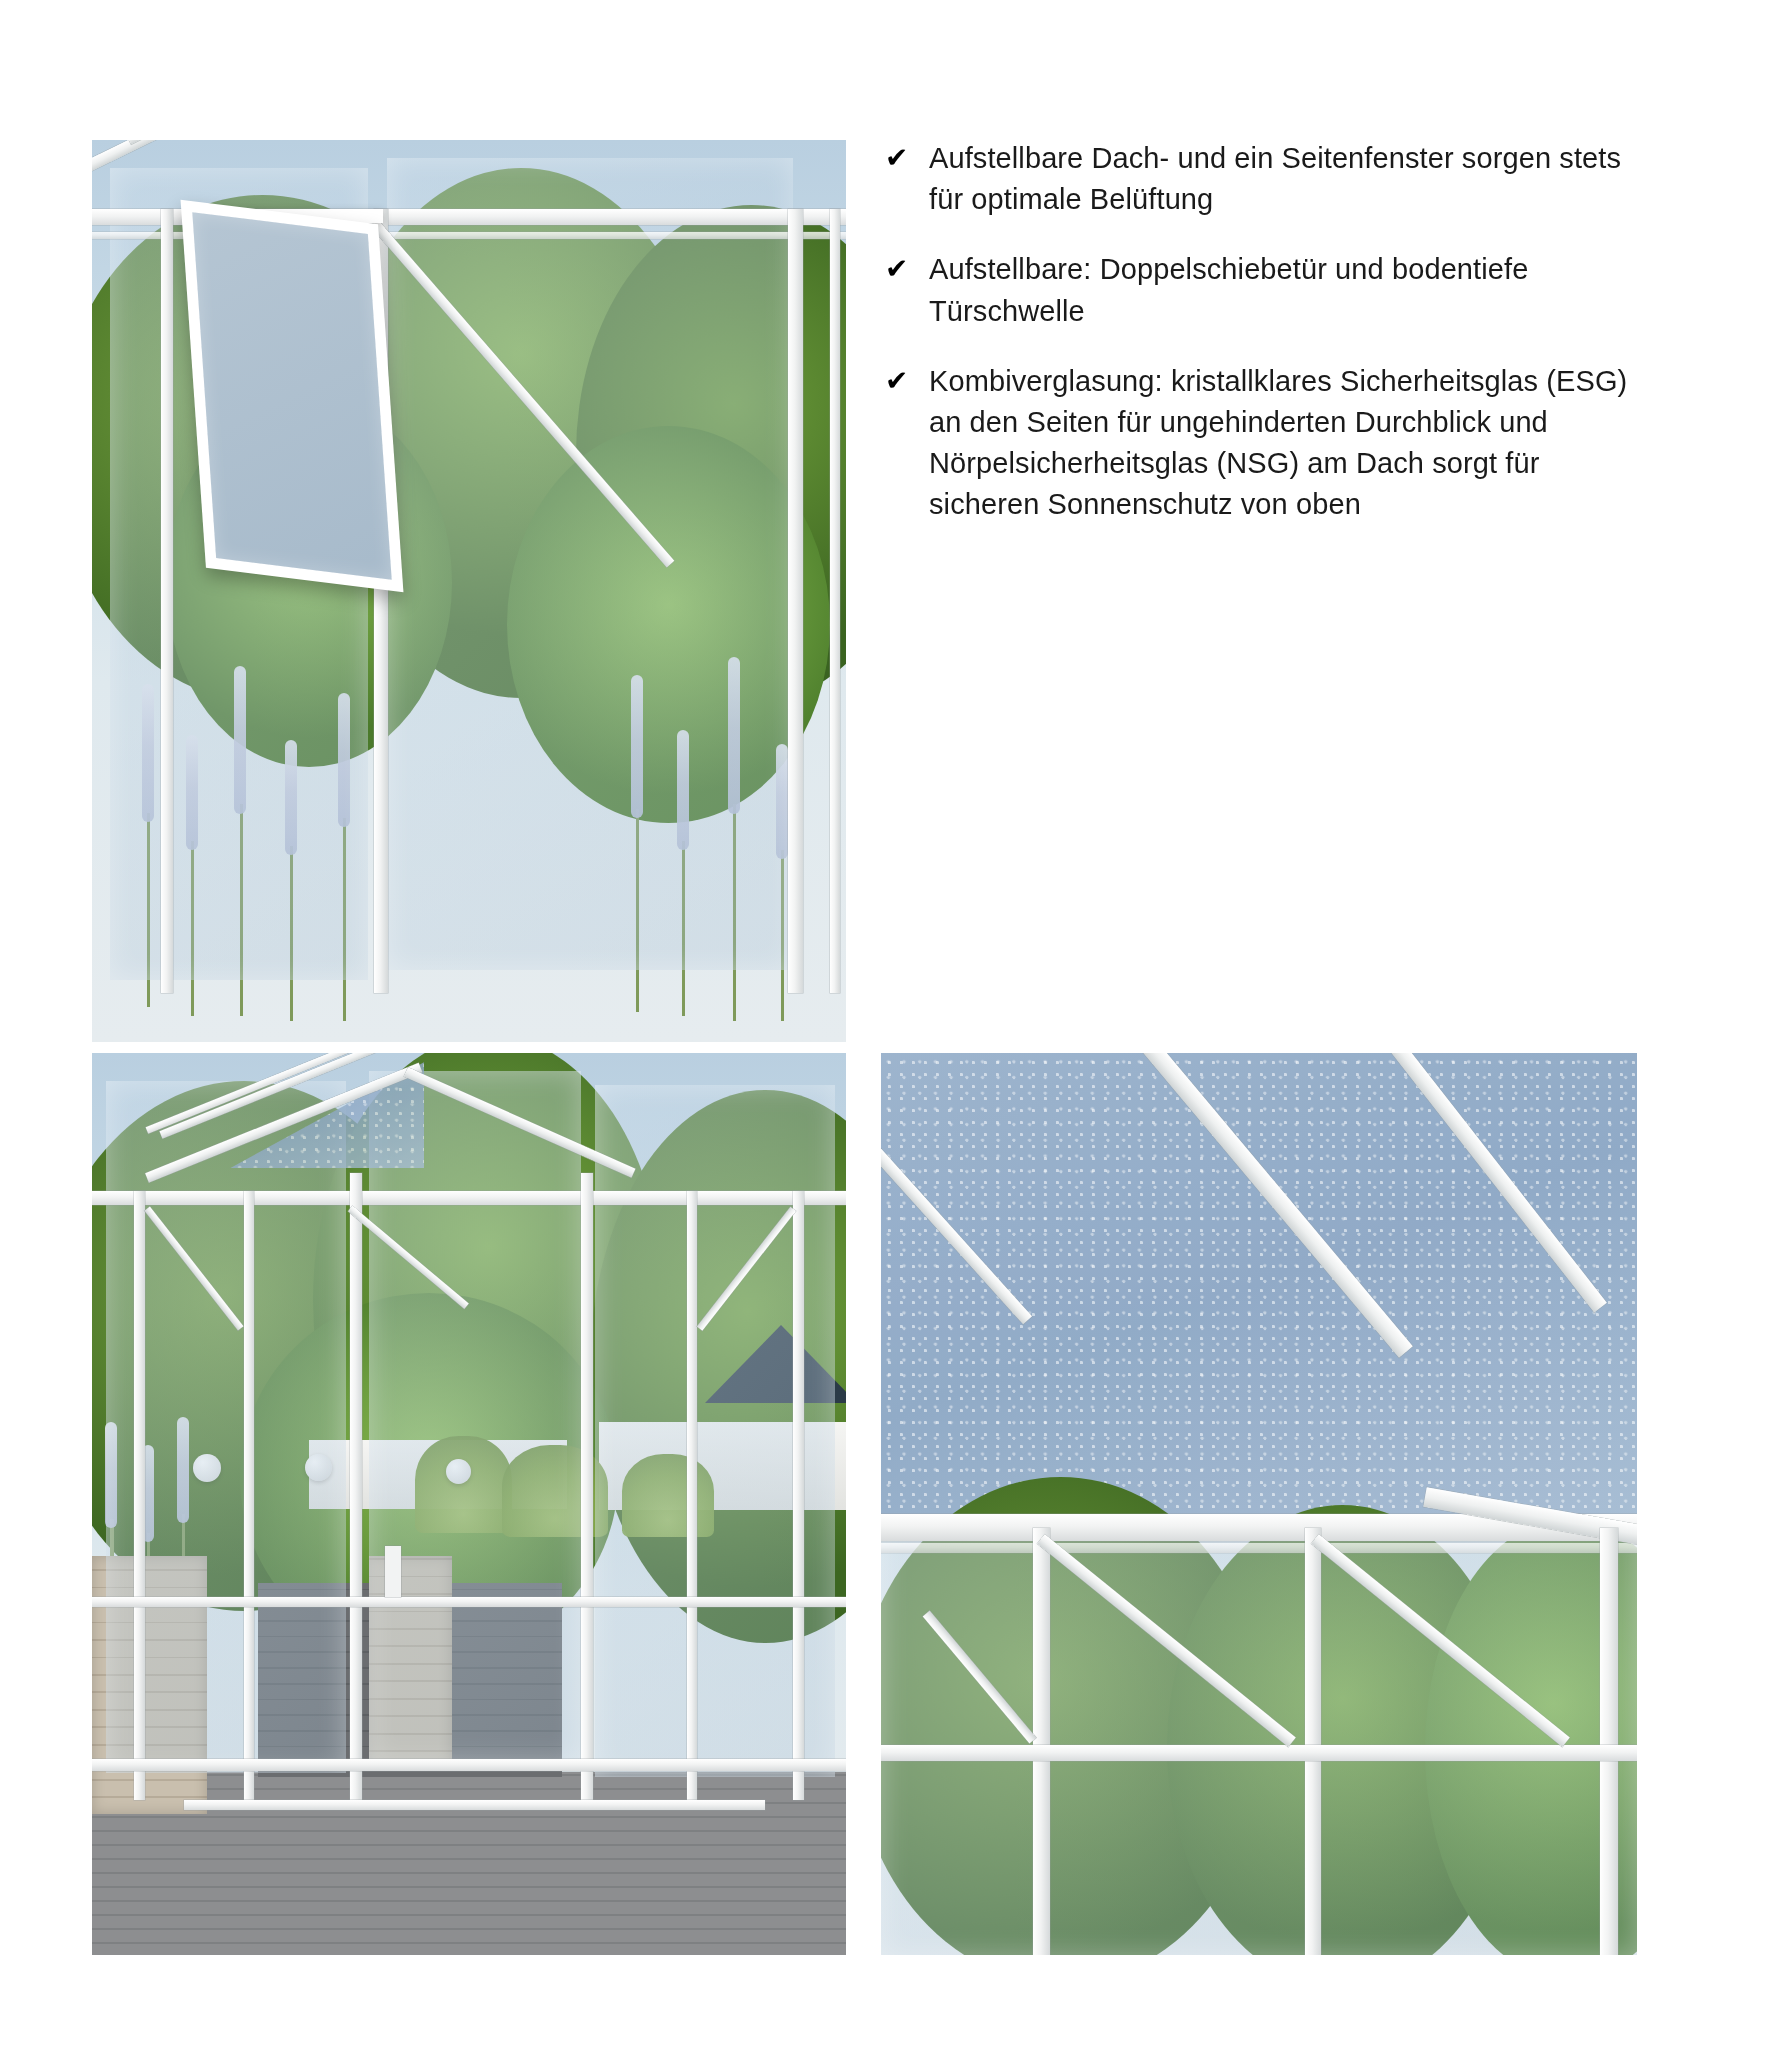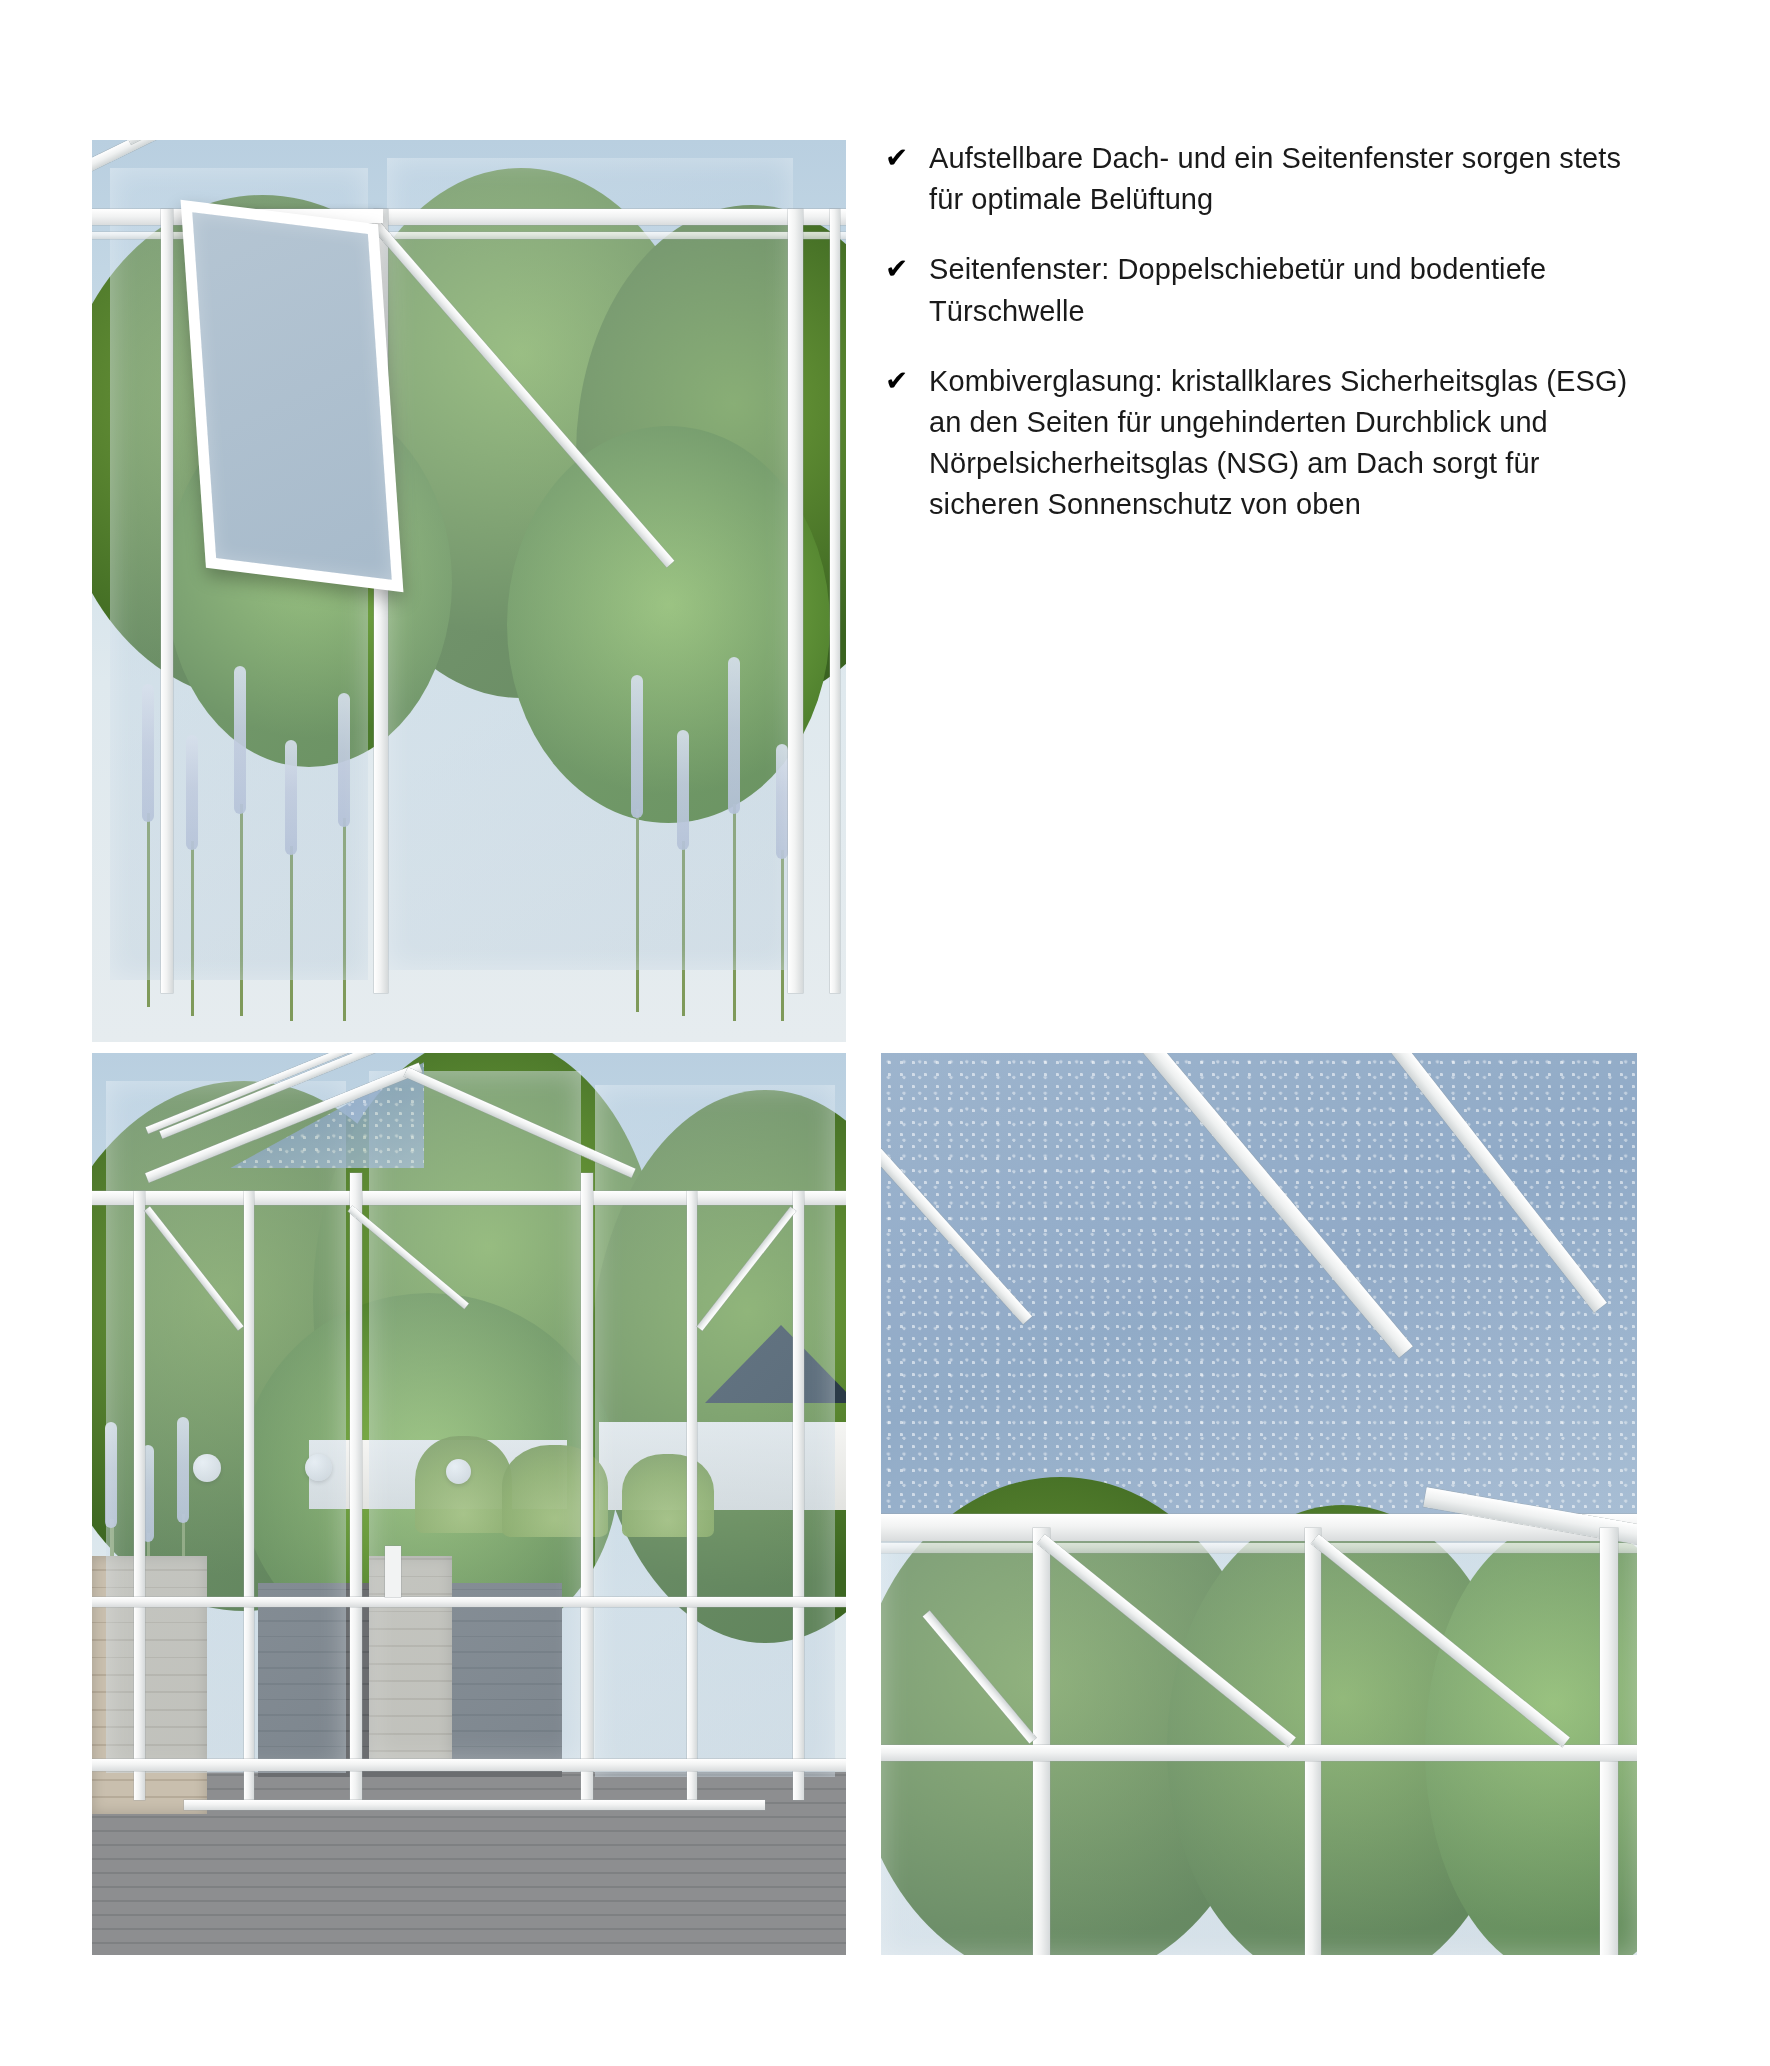--- a/index.html
+++ b/index.html
@@ -340,21 +340,21 @@
     <div class="bar d" style="left:152px;top:683px;width:166px;height:9.2px;transform:rotate(-130deg);"></div>
   </div>
 
   <div id="feature-list">
     <div class="feature-item">
       <div class="feature-check">✔</div>
       <div class="feature-text">Aufstellbare Dach- und ein Seitenfenster sorgen stets für optimale Belüftung</div>
     </div>
     <div class="feature-item">
       <div class="feature-check">✔</div>
-      <div class="feature-text">Seitenfenster: Doppelschiebetür und bodentiefe Türschwelle</div>
+      <div class="feature-text">Aufstellbare: Doppelschiebetür und bodentiefe Türschwelle</div>
     </div>
     <div class="feature-item">
       <div class="feature-check">✔</div>
       <div class="feature-text">Kombiverglasung: kristallklares Sicherheitsglas (ESG) an den Seiten für ungehinderten Durchblick und Nörpelsicherheitsglas (NSG) am Dach sorgt für sicheren Sonnenschutz von oben</div>
     </div>
   </div>
 
 </div>
 
 

